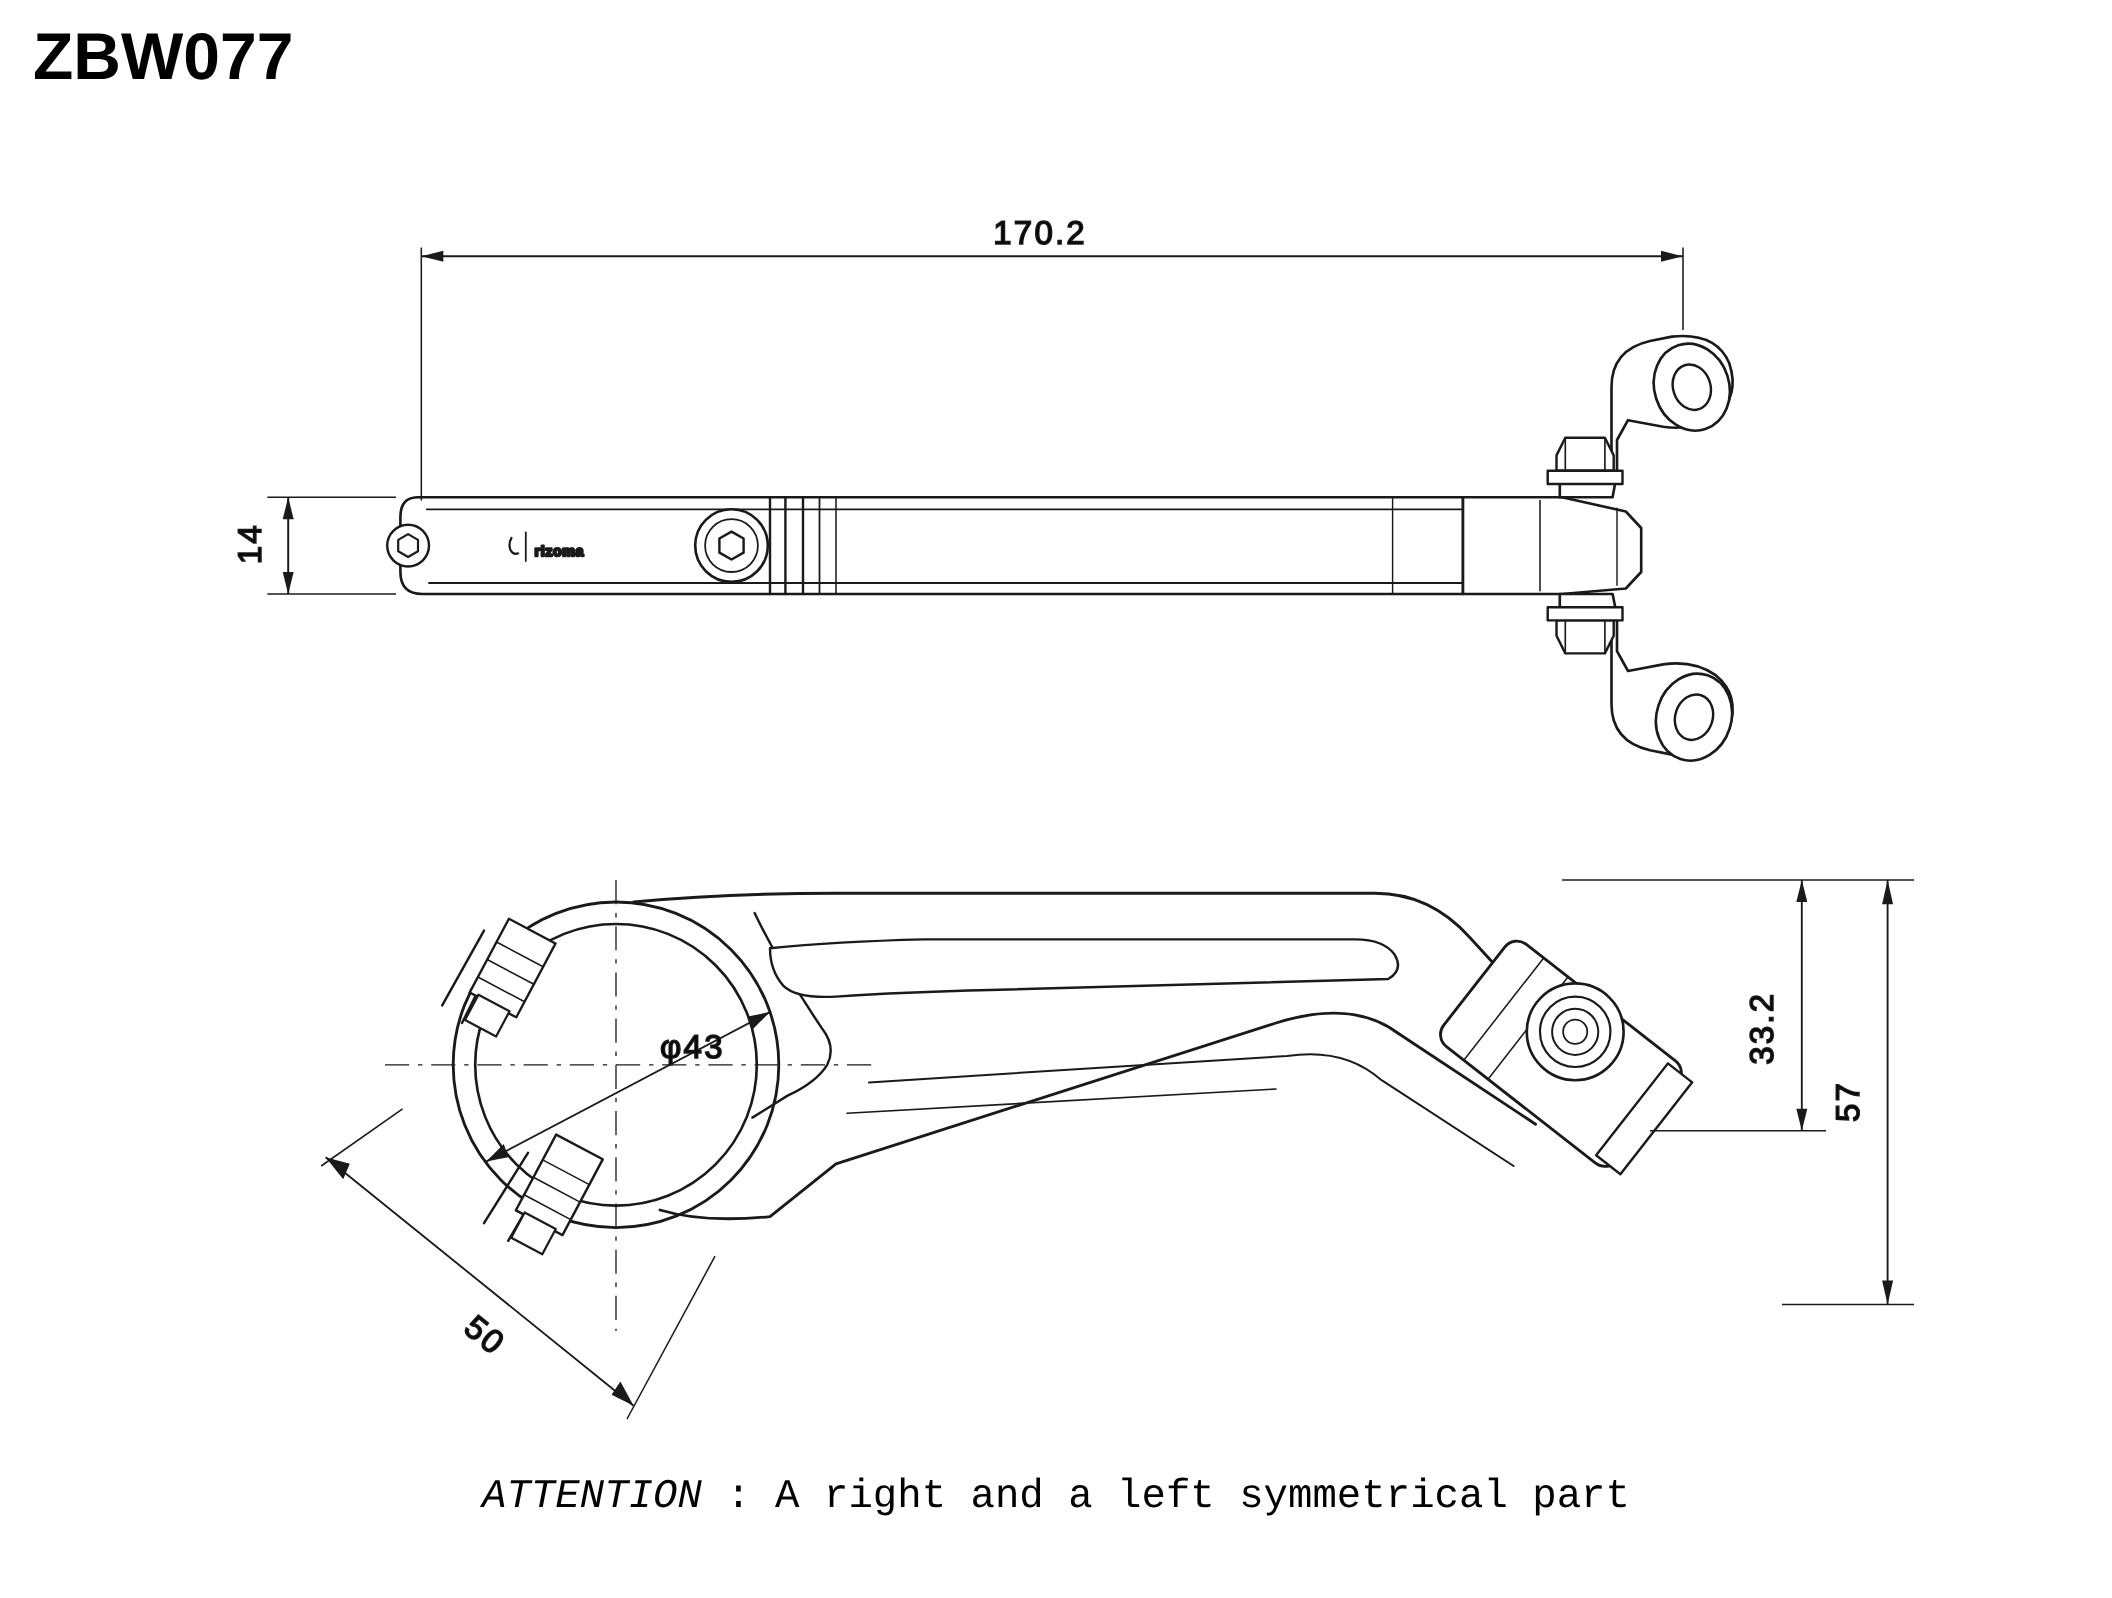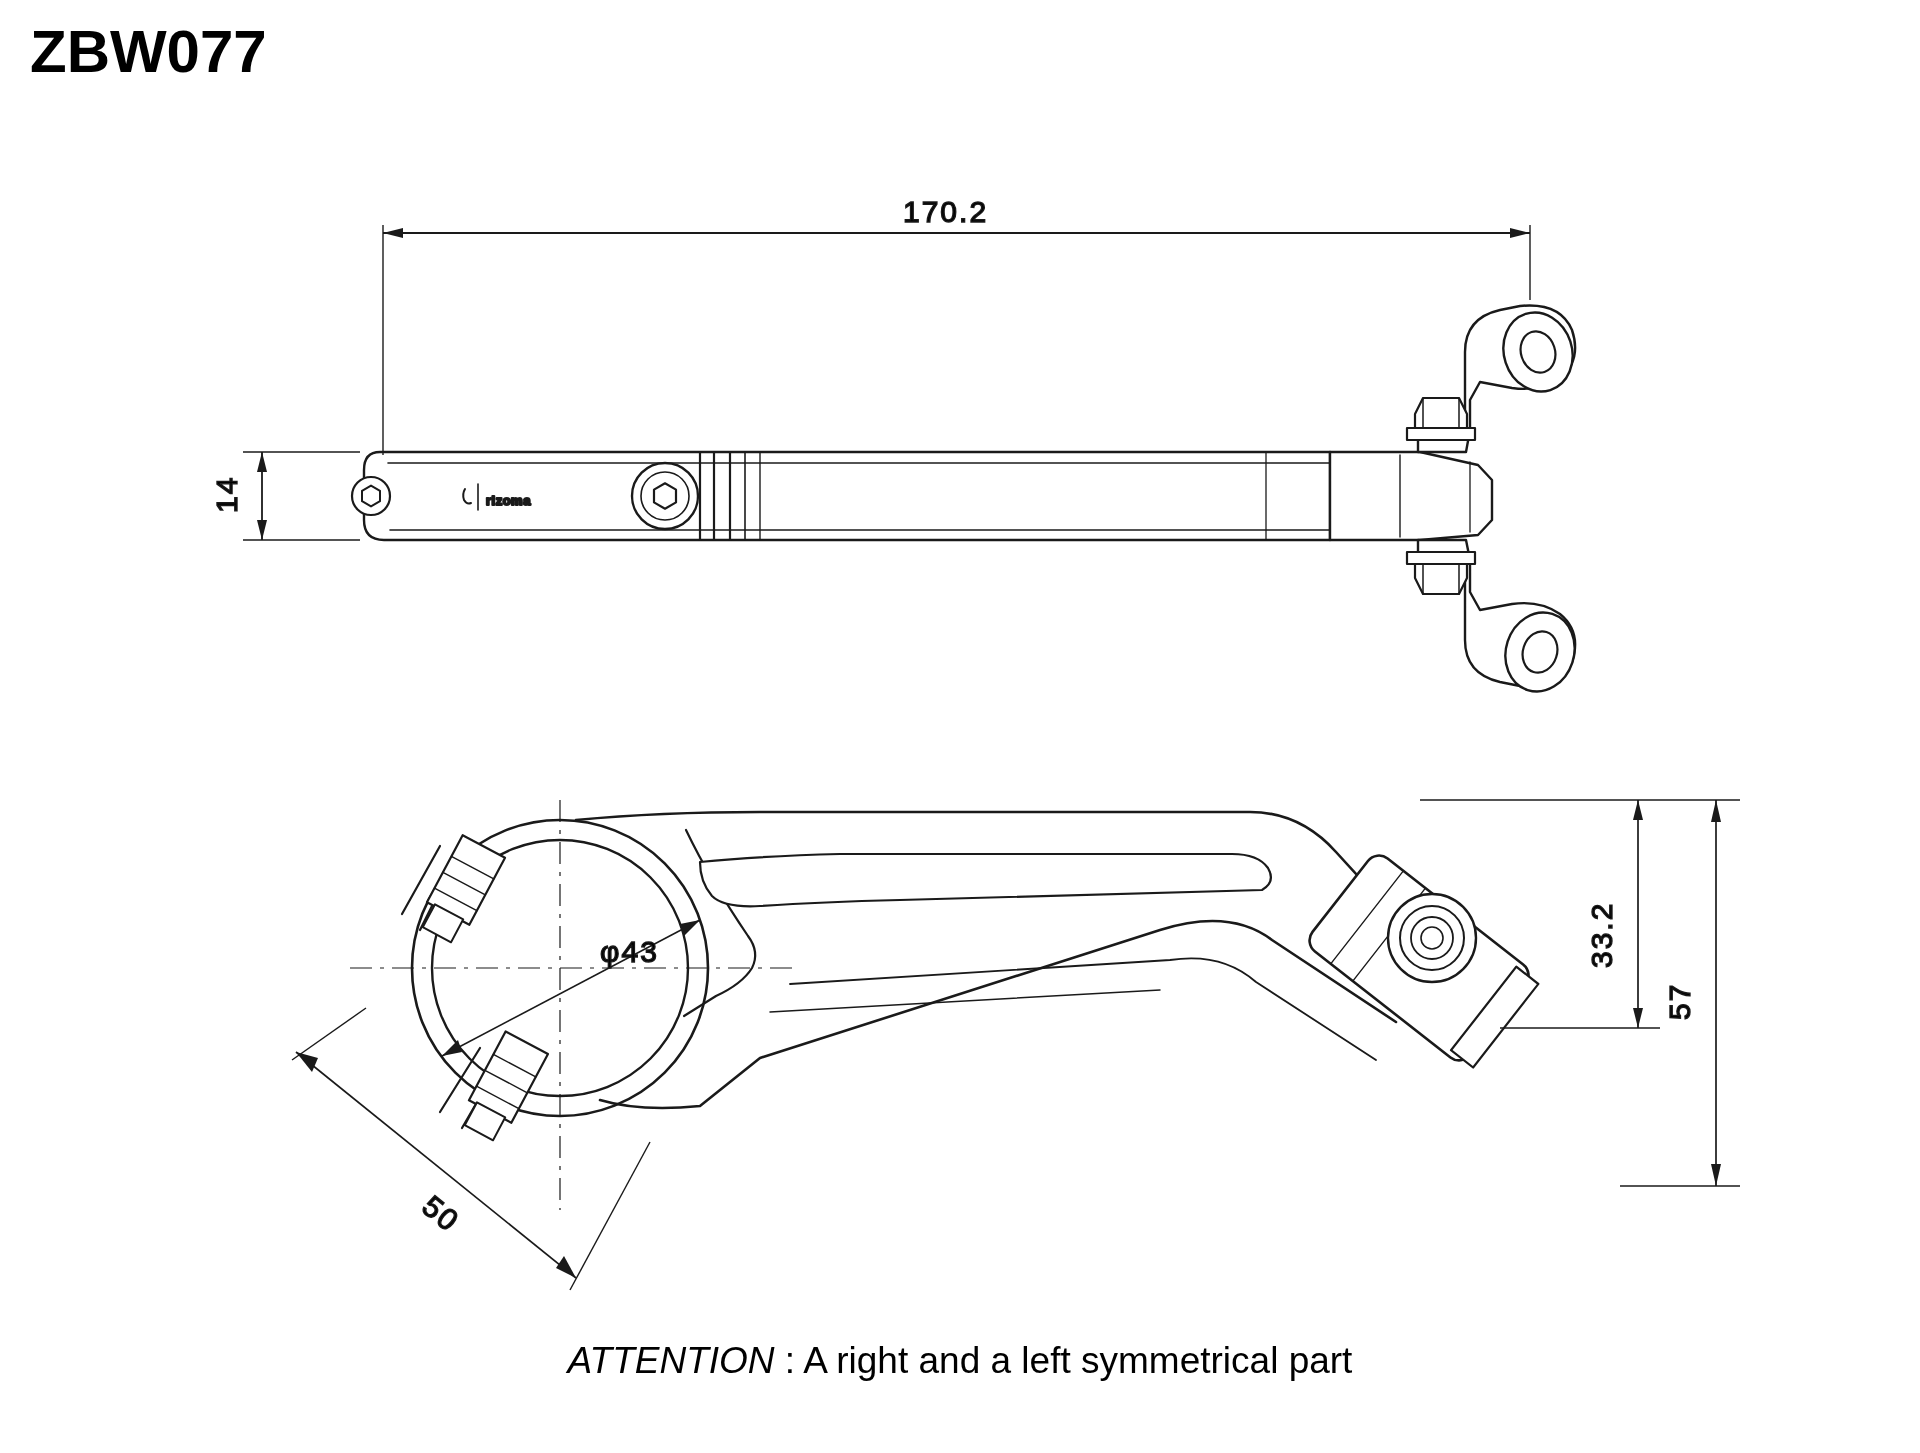--- a/index.html
+++ b/index.html
@@ -31,21 +31,21 @@
     line-height: 1;
     font-family: "Liberation Sans", sans-serif;
   }
   .attention-note {
     position: absolute;
     left: 0;
     top: 1340px;
     width: 1920px;
     text-align: center;
     font-size: 37px;
-    font-family: Liberation Sans, sans-serif;
+    font-family: Liberation Mono, monospace;
   }
   .attention-note .em {
     font-style: italic;
   }
   svg { display: block; }
   text {
     font-family: "Liberation Sans", sans-serif;
     fill: #000000;
   }
   .dimtext {

